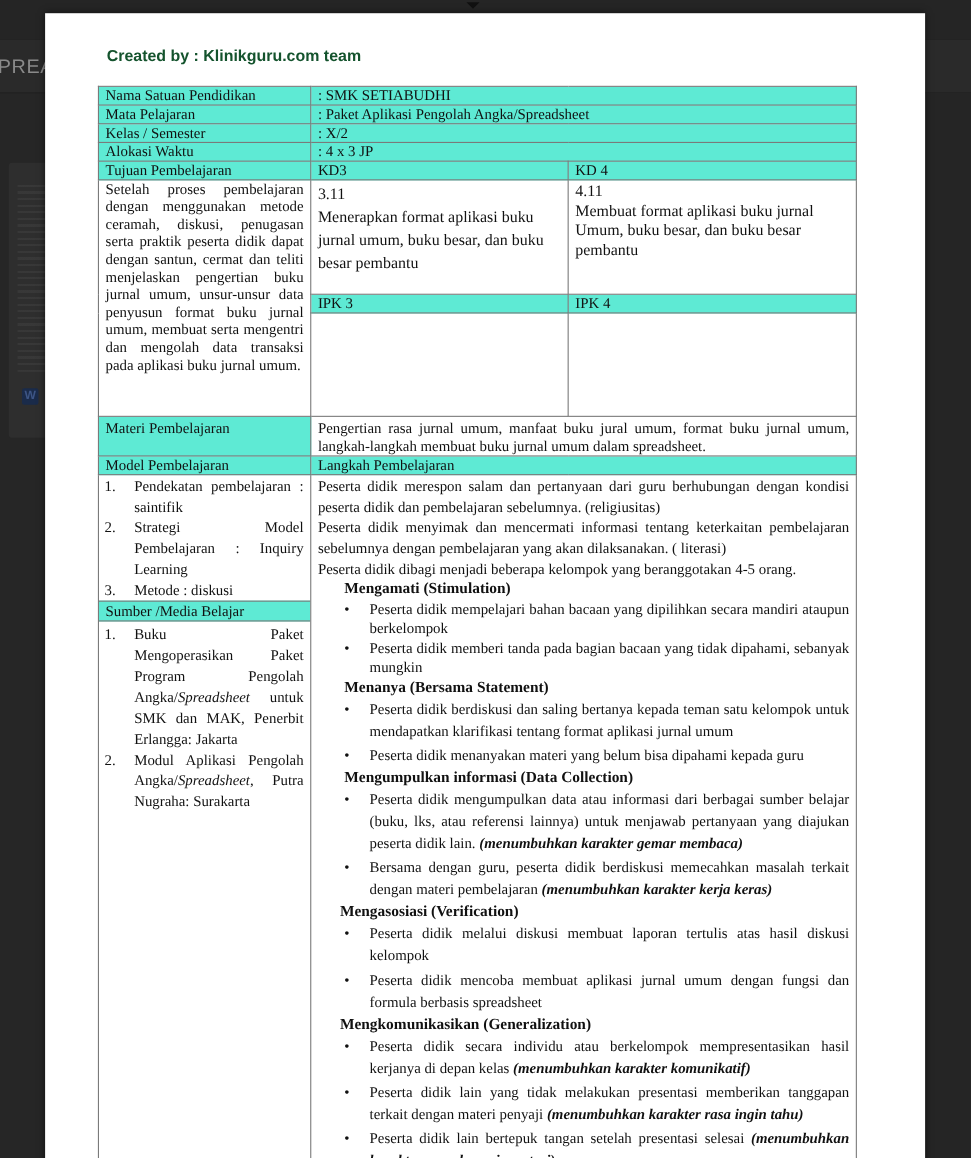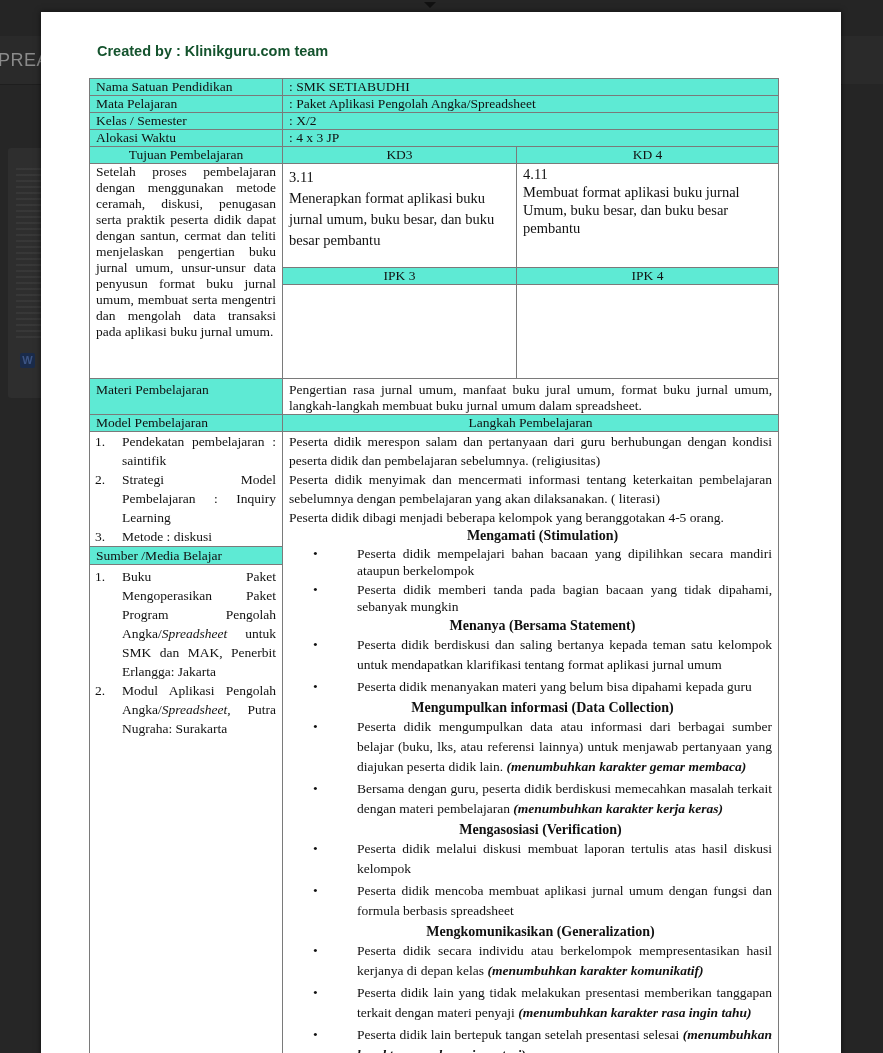--- a/index.html
+++ b/index.html
@@ -19,36 +19,36 @@
   .word-icon { position:absolute; left:20px; top:353px; width:15px; height:15px; background:#1a2b4a; color:#3d5585;
     font-family:"Liberation Sans", sans-serif; font-size:11px; font-weight:bold; text-align:center; line-height:15px; border-radius:2px; }
   .bg-right { position:absolute; left:842px; top:84px; width:41px; height:969px; background:#252525; }
 
   .page { position:absolute; left:41px; top:12px; width:800px; height:1060px; background:#fff; box-shadow:0 0 6px rgba(0,0,0,.6); }
   .credit { position:absolute; left:56px; top:31px; font-family:"Liberation Sans", sans-serif; font-weight:bold; font-size:14.5px; color:#14532d; }
 
   table.rpp { position:absolute; left:48px; top:66px; width:689px; border-collapse:collapse; table-layout:fixed; font-size:13.5px; color:#111; }
   table.rpp td { border:1px solid #7a7a7a; padding:0 6px; vertical-align:top; line-height:16px; }
   .gray { background:#5eead4; }
-  .center { text-align:center; }
+  .center { }
   .just { text-align:justify; }
   .kd { display:flex; font-size:14.5px; line-height:21px;flex-direction:column; }
   .kd .num { width:36px; flex:none; }
   .kd .txt { flex:1; }
   .numlist { margin:0; padding:0; list-style:none; }
   .numlist li { display:flex; line-height:19px; }
   .numlist .n { width:27px; flex:none; padding-left:5px; }
   .numlist .t { flex:1; text-align:justify; }
   .steps p { margin:0; text-align:justify; line-height:19px; }
-  .steps h4 { margin:0; font-size:14px; font-weight:bold; padding-left:24px; line-height:18px;text-align:center; }
+  .steps h4 { margin:0; font-size:14px; font-weight:bold; padding-left:24px; line-height:18px; }
   .steps ul { margin:0; padding:0 0 0 24px; list-style:none; }
   .steps ul li { display:flex; text-align:justify; line-height:17px; margin-bottom:2px; }
   .steps ul li.tall { line-height:20px; }
   .steps ul li .b { width:23px; flex:none; }
-  .steps ul li .t { flex:1;margin-left:21px; }
+  .steps ul li .t { flex:1; }
   .em { font-weight:bold; font-style:italic; }
 </style>
 </head>
 <body>
 
 <div class="topbar">
   <span class="caret"></span>
 </div>
 <div class="bg-band"></div>
 <div class="bg-title">PREA</div>

